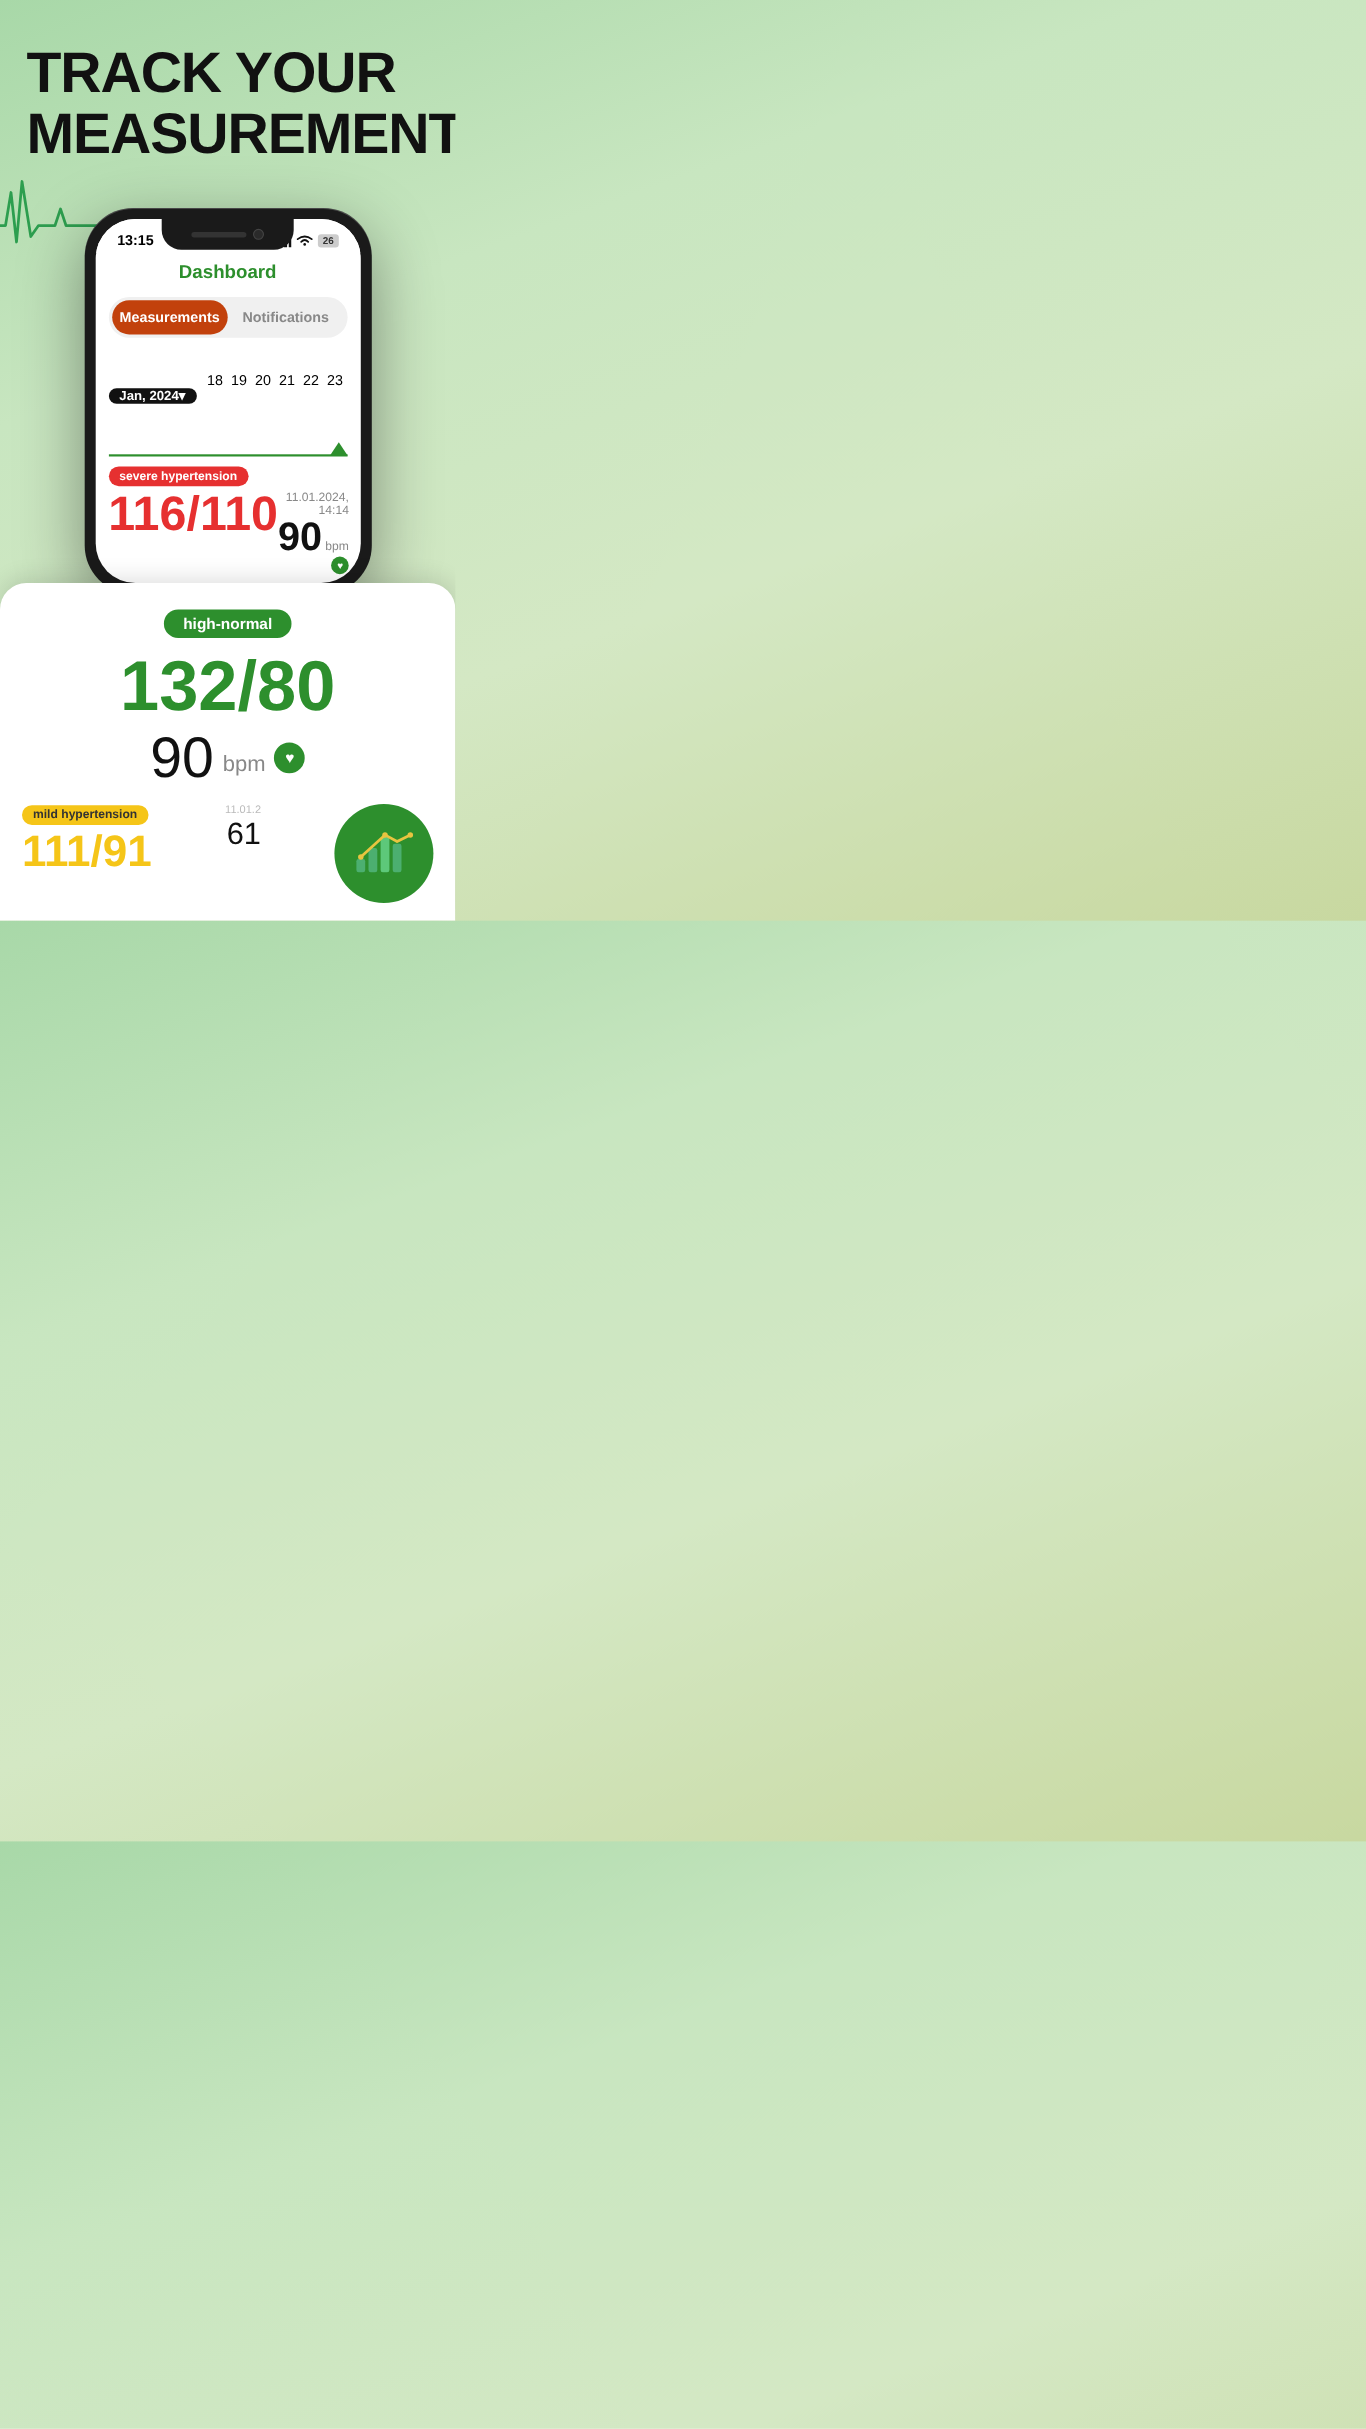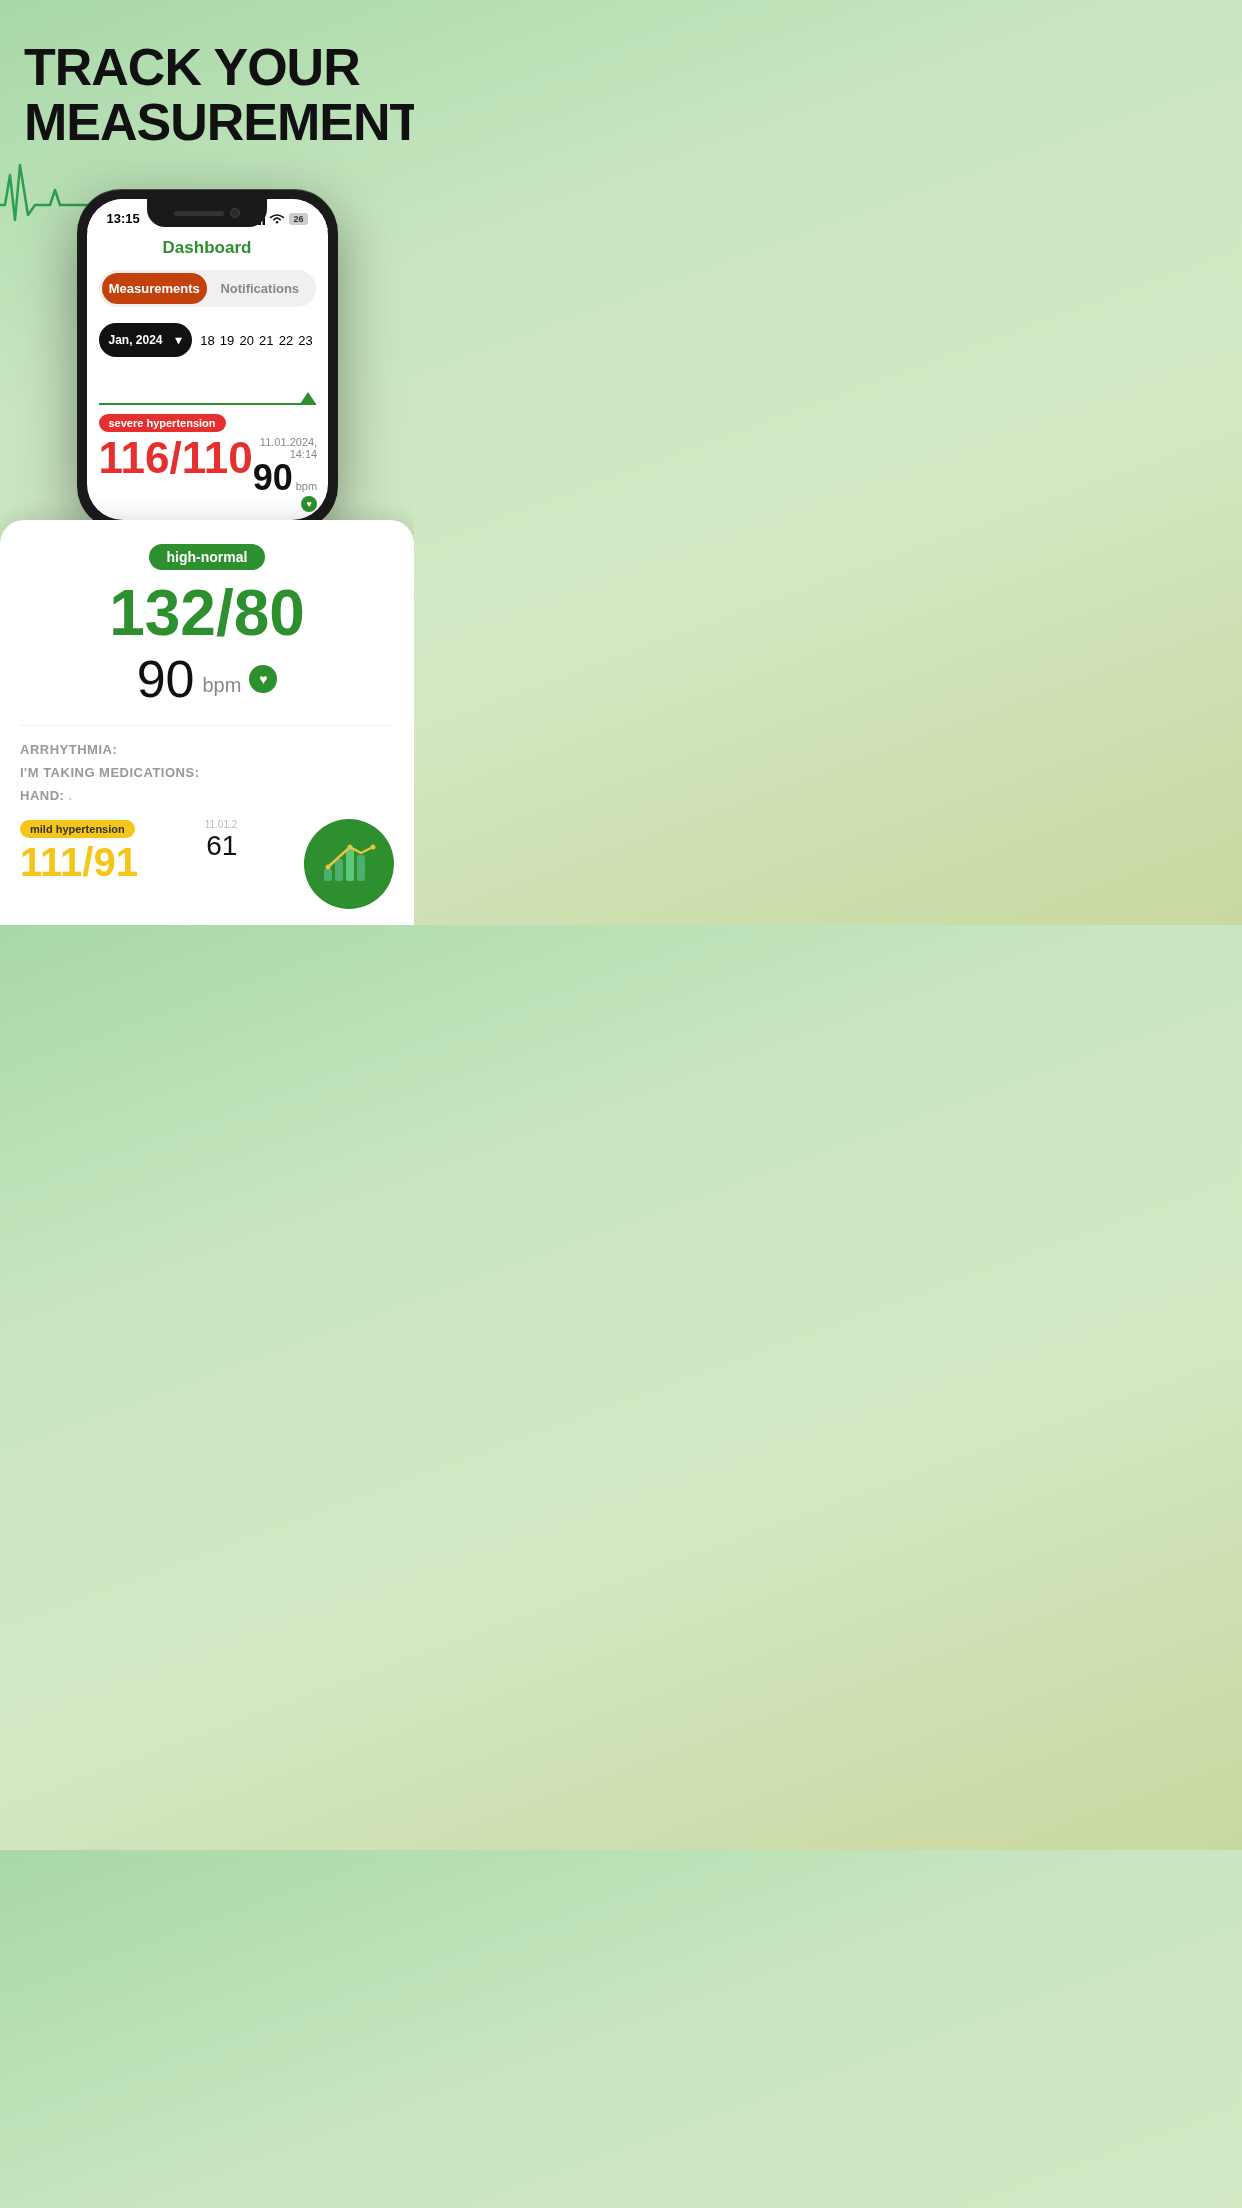--- a/index.html
+++ b/index.html
@@ -170,26 +170,27 @@
       padding: 4px 12px;
       gap: 6px;
       overflow: hidden;
     }
 
     .date-badge {
       background: #111;
       color: #fff;
       font-size: 12px;
       font-weight: 700;
-      padding: 10px 10px;
+      padding: 0 10px;
       border-radius: 20px;
       display: flex;
       align-items: center;
-      gap: 13px;
+      gap: 0;
       white-space: nowrap;
+      margin-top: 30px;
     }
 
     .date-numbers {
       display: flex;
       flex: 1;
       justify-content: space-around;
       font-size: 13px;
       color: #000000;
     }
 
@@ -491,34 +492,20 @@
   <div style="text-align:center">
     <span class="green-status-badge">high-normal</span>
   </div>
   <div class="main-bp">132/80</div>
   <div class="main-hr-row">
     <span class="main-hr-value">90</span>
     <span class="main-bpm-label">bpm</span>
     <div class="heart-icon-main">♥</div>
   </div>
 
-  <div class="meta-section">
-    <div class="meta-row">
-      <span>ARRHYTHMIA:</span>
-      <span class="meta-value"></span>
-    </div>
-    <div class="meta-row">
-      <span>I'M TAKING MEDICATIONS:</span>
-      <span class="meta-value"></span>
-    </div>
-    <div class="meta-row">
-      <span>HAND:</span>
-      <span class="meta-value">.</span>
-    </div>
-  </div>
 
   <div style="margin-top:16px;position:relative">
     <div style="display:flex;align-items:flex-start;justify-content:space-between">
       <div>
         <span class="yellow-badge">mild hypertension</span>
         <div class="bp-value-yellow">111/91</div>
       </div>
       <div class="second-card-right">
         <div class="second-timestamp">11.01.2</div>
         <div class="second-hr">61</div>

